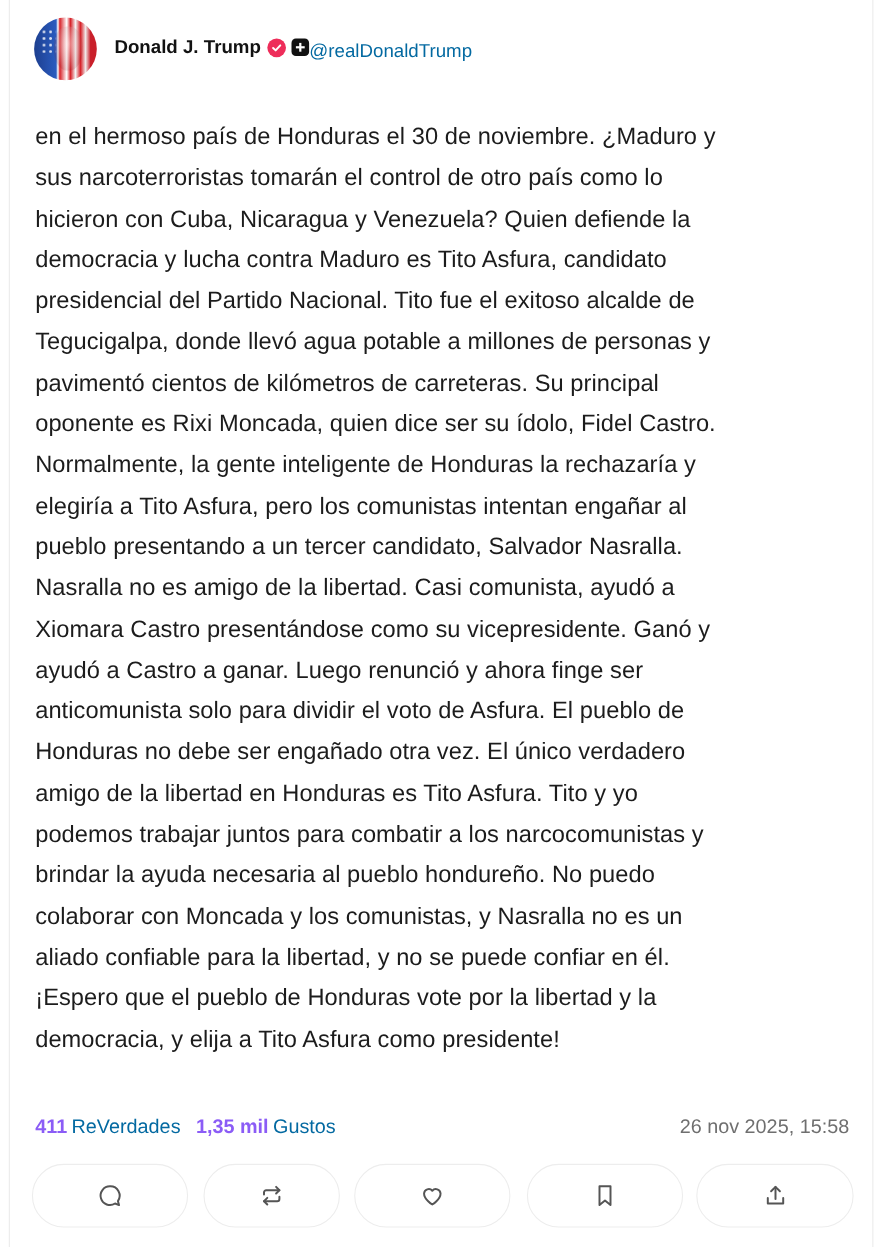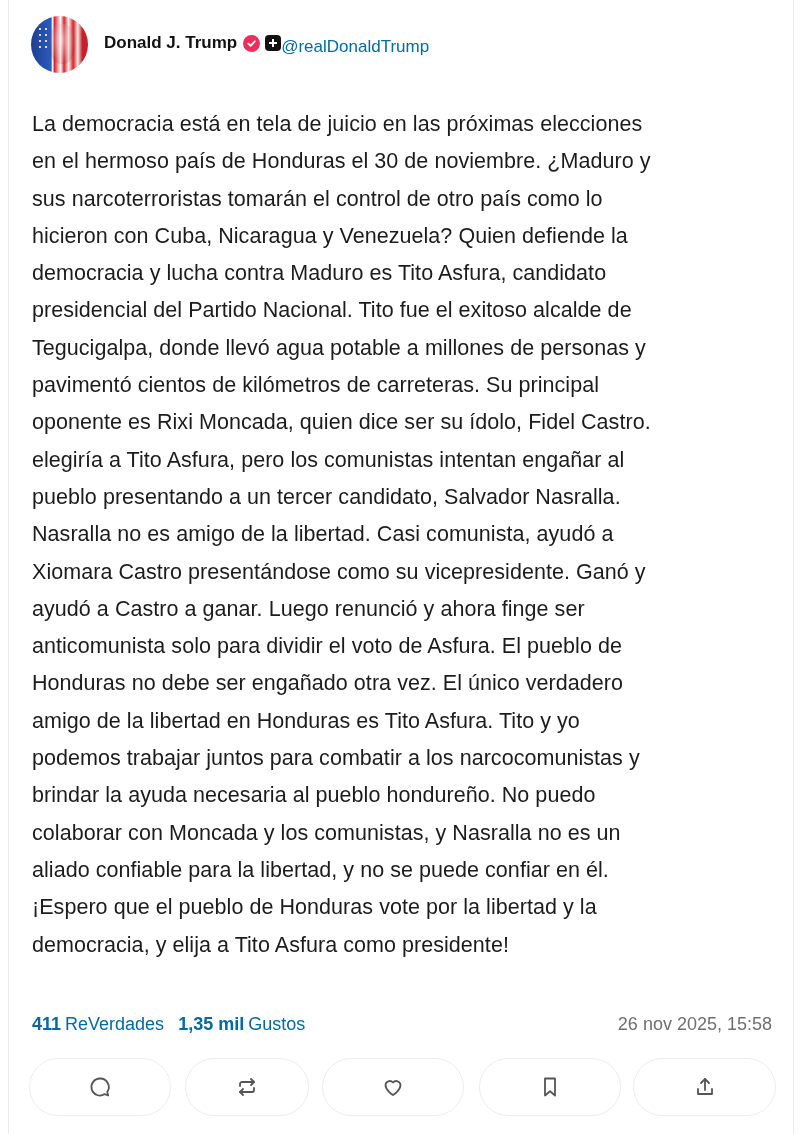--- a/index.html
+++ b/index.html
@@ -37,21 +37,21 @@
   .handle { font-size: 17px; color: #0369a1; margin-top: 6px; }
   .body-text {
     position: absolute; left: 23px; top: 106px; width: 745px;
     font-size: 21.5px; line-height: 37.3px; color: #1c1c1c; letter-spacing: 0.05px;
   }
   .body-text .line { display: block; white-space: nowrap; }
   .stats {
     position: absolute; left: 23px; top: 1010px; width: 740px; height: 28px;
     display: flex; align-items: center; font-size: 18px;
   }
-  .stat-num { font-weight: 700; color: #0369a1; }
+  .stat-num { font-weight: 700; color: #8b5cf6; }
   .stat-label { color: #0369a1; margin-left: 4px; }
   .stat + .stat { margin-left: 14px; }
   .timestamp { margin-left: auto; color: #6f6f6f; font-size: 18px; }
   .actions { position: absolute; left: 20px; top: 1058px; width: 752px; height: 60px; }
   .action-btn {
     position: absolute; top: 0; height: 58px; border: 1px solid #ededed; border-radius: 29px; background: #fff;
     display: flex; align-items: center; justify-content: center; cursor: pointer;
   }
   .action-btn svg { width: 24px; height: 24px; }
 </style>
@@ -75,29 +75,29 @@
               <rect x="4" y="1" width="2" height="8" fill="#fff"></rect>
               <rect x="1" y="4" width="8" height="2" fill="#fff"></rect>
             </svg>
         </span>
       </div>
       <span class="handle">@realDonaldTrump</span>
     </div>
   </div>
 
   <div class="body-text">
-    <span class="line">La democracia está en tela de juicio en las próximas elecciones</span>
     <span class="line">en el hermoso país de Honduras el 30 de noviembre. ¿Maduro y</span>
     <span class="line">sus narcoterroristas tomarán el control de otro país como lo</span>
     <span class="line">hicieron con Cuba, Nicaragua y Venezuela? Quien defiende la</span>
     <span class="line">democracia y lucha contra Maduro es Tito Asfura, candidato</span>
     <span class="line">presidencial del Partido Nacional. Tito fue el exitoso alcalde de</span>
     <span class="line">Tegucigalpa, donde llevó agua potable a millones de personas y</span>
     <span class="line">pavimentó cientos de kilómetros de carreteras. Su principal</span>
     <span class="line">oponente es Rixi Moncada, quien dice ser su ídolo, Fidel Castro.</span>
+    <span class="line">Normalmente, la gente inteligente de Honduras la rechazaría y</span>
     <span class="line">elegiría a Tito Asfura, pero los comunistas intentan engañar al</span>
     <span class="line">pueblo presentando a un tercer candidato, Salvador Nasralla.</span>
     <span class="line">Nasralla no es amigo de la libertad. Casi comunista, ayudó a</span>
     <span class="line">Xiomara Castro presentándose como su vicepresidente. Ganó y</span>
     <span class="line">ayudó a Castro a ganar. Luego renunció y ahora finge ser</span>
     <span class="line">anticomunista solo para dividir el voto de Asfura. El pueblo de</span>
     <span class="line">Honduras no debe ser engañado otra vez. El único verdadero</span>
     <span class="line">amigo de la libertad en Honduras es Tito Asfura. Tito y yo</span>
     <span class="line">podemos trabajar juntos para combatir a los narcocomunistas y</span>
     <span class="line">brindar la ayuda necesaria al pueblo hondureño. No puedo</span>

